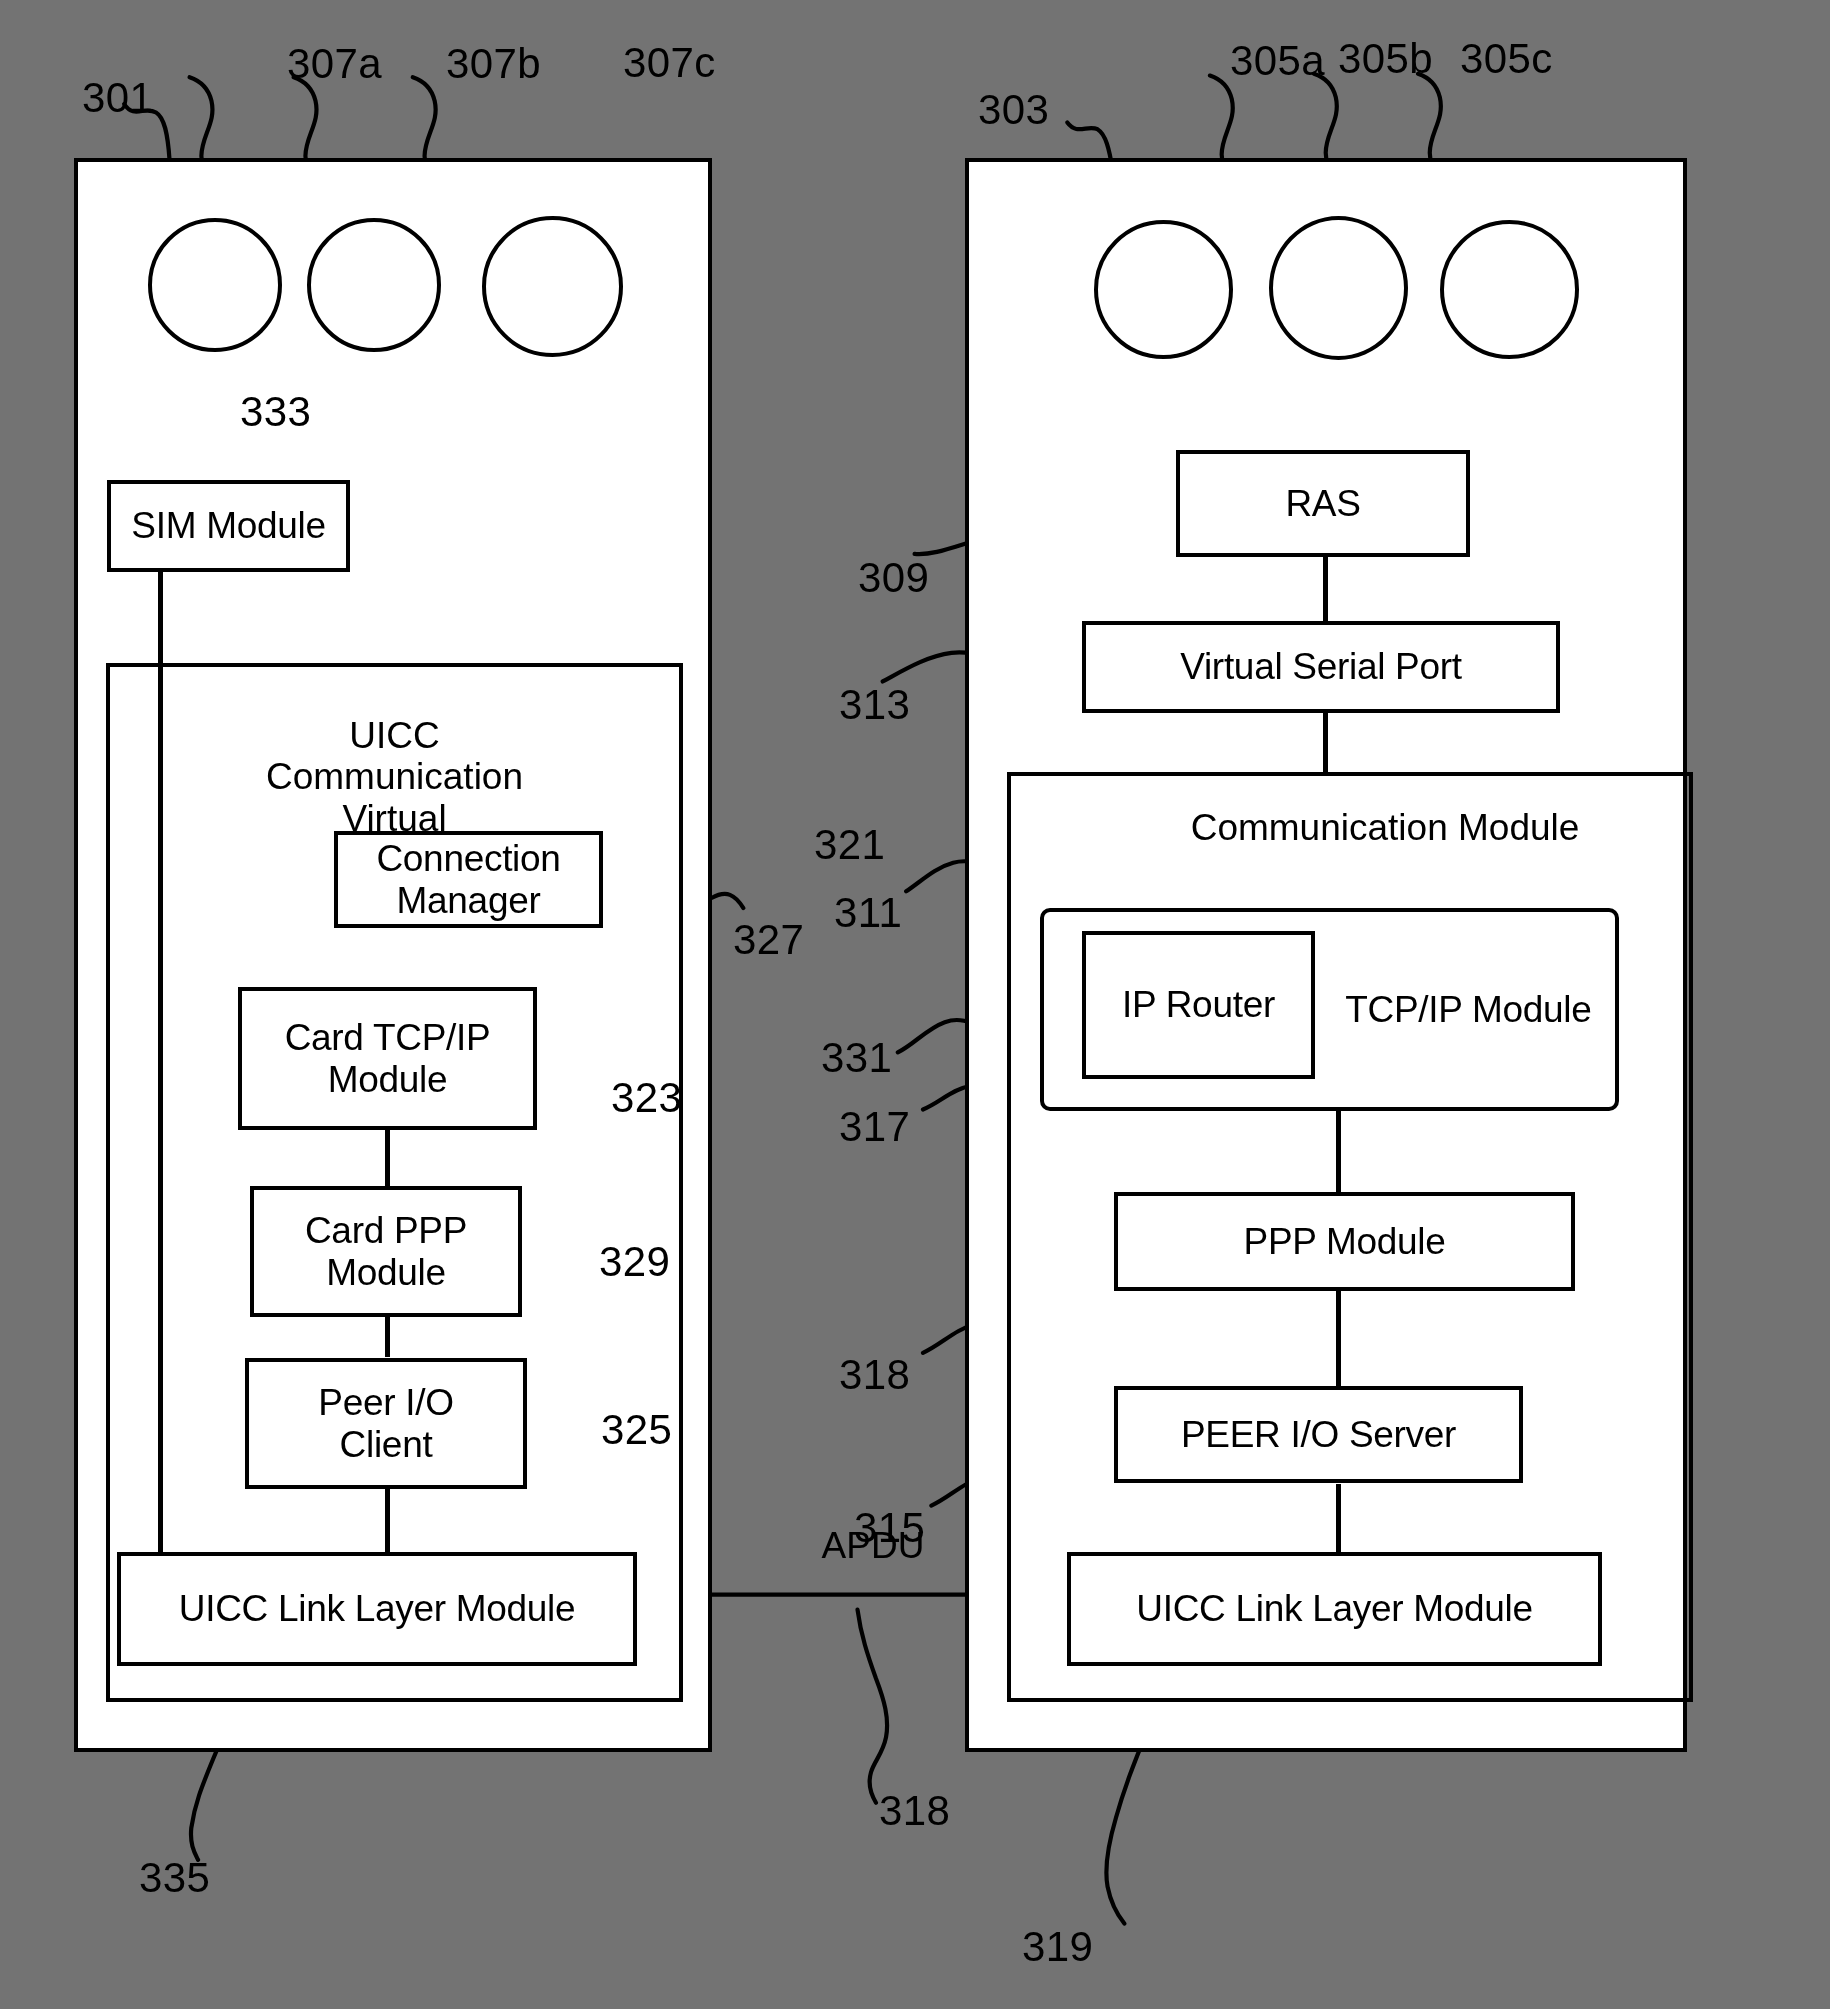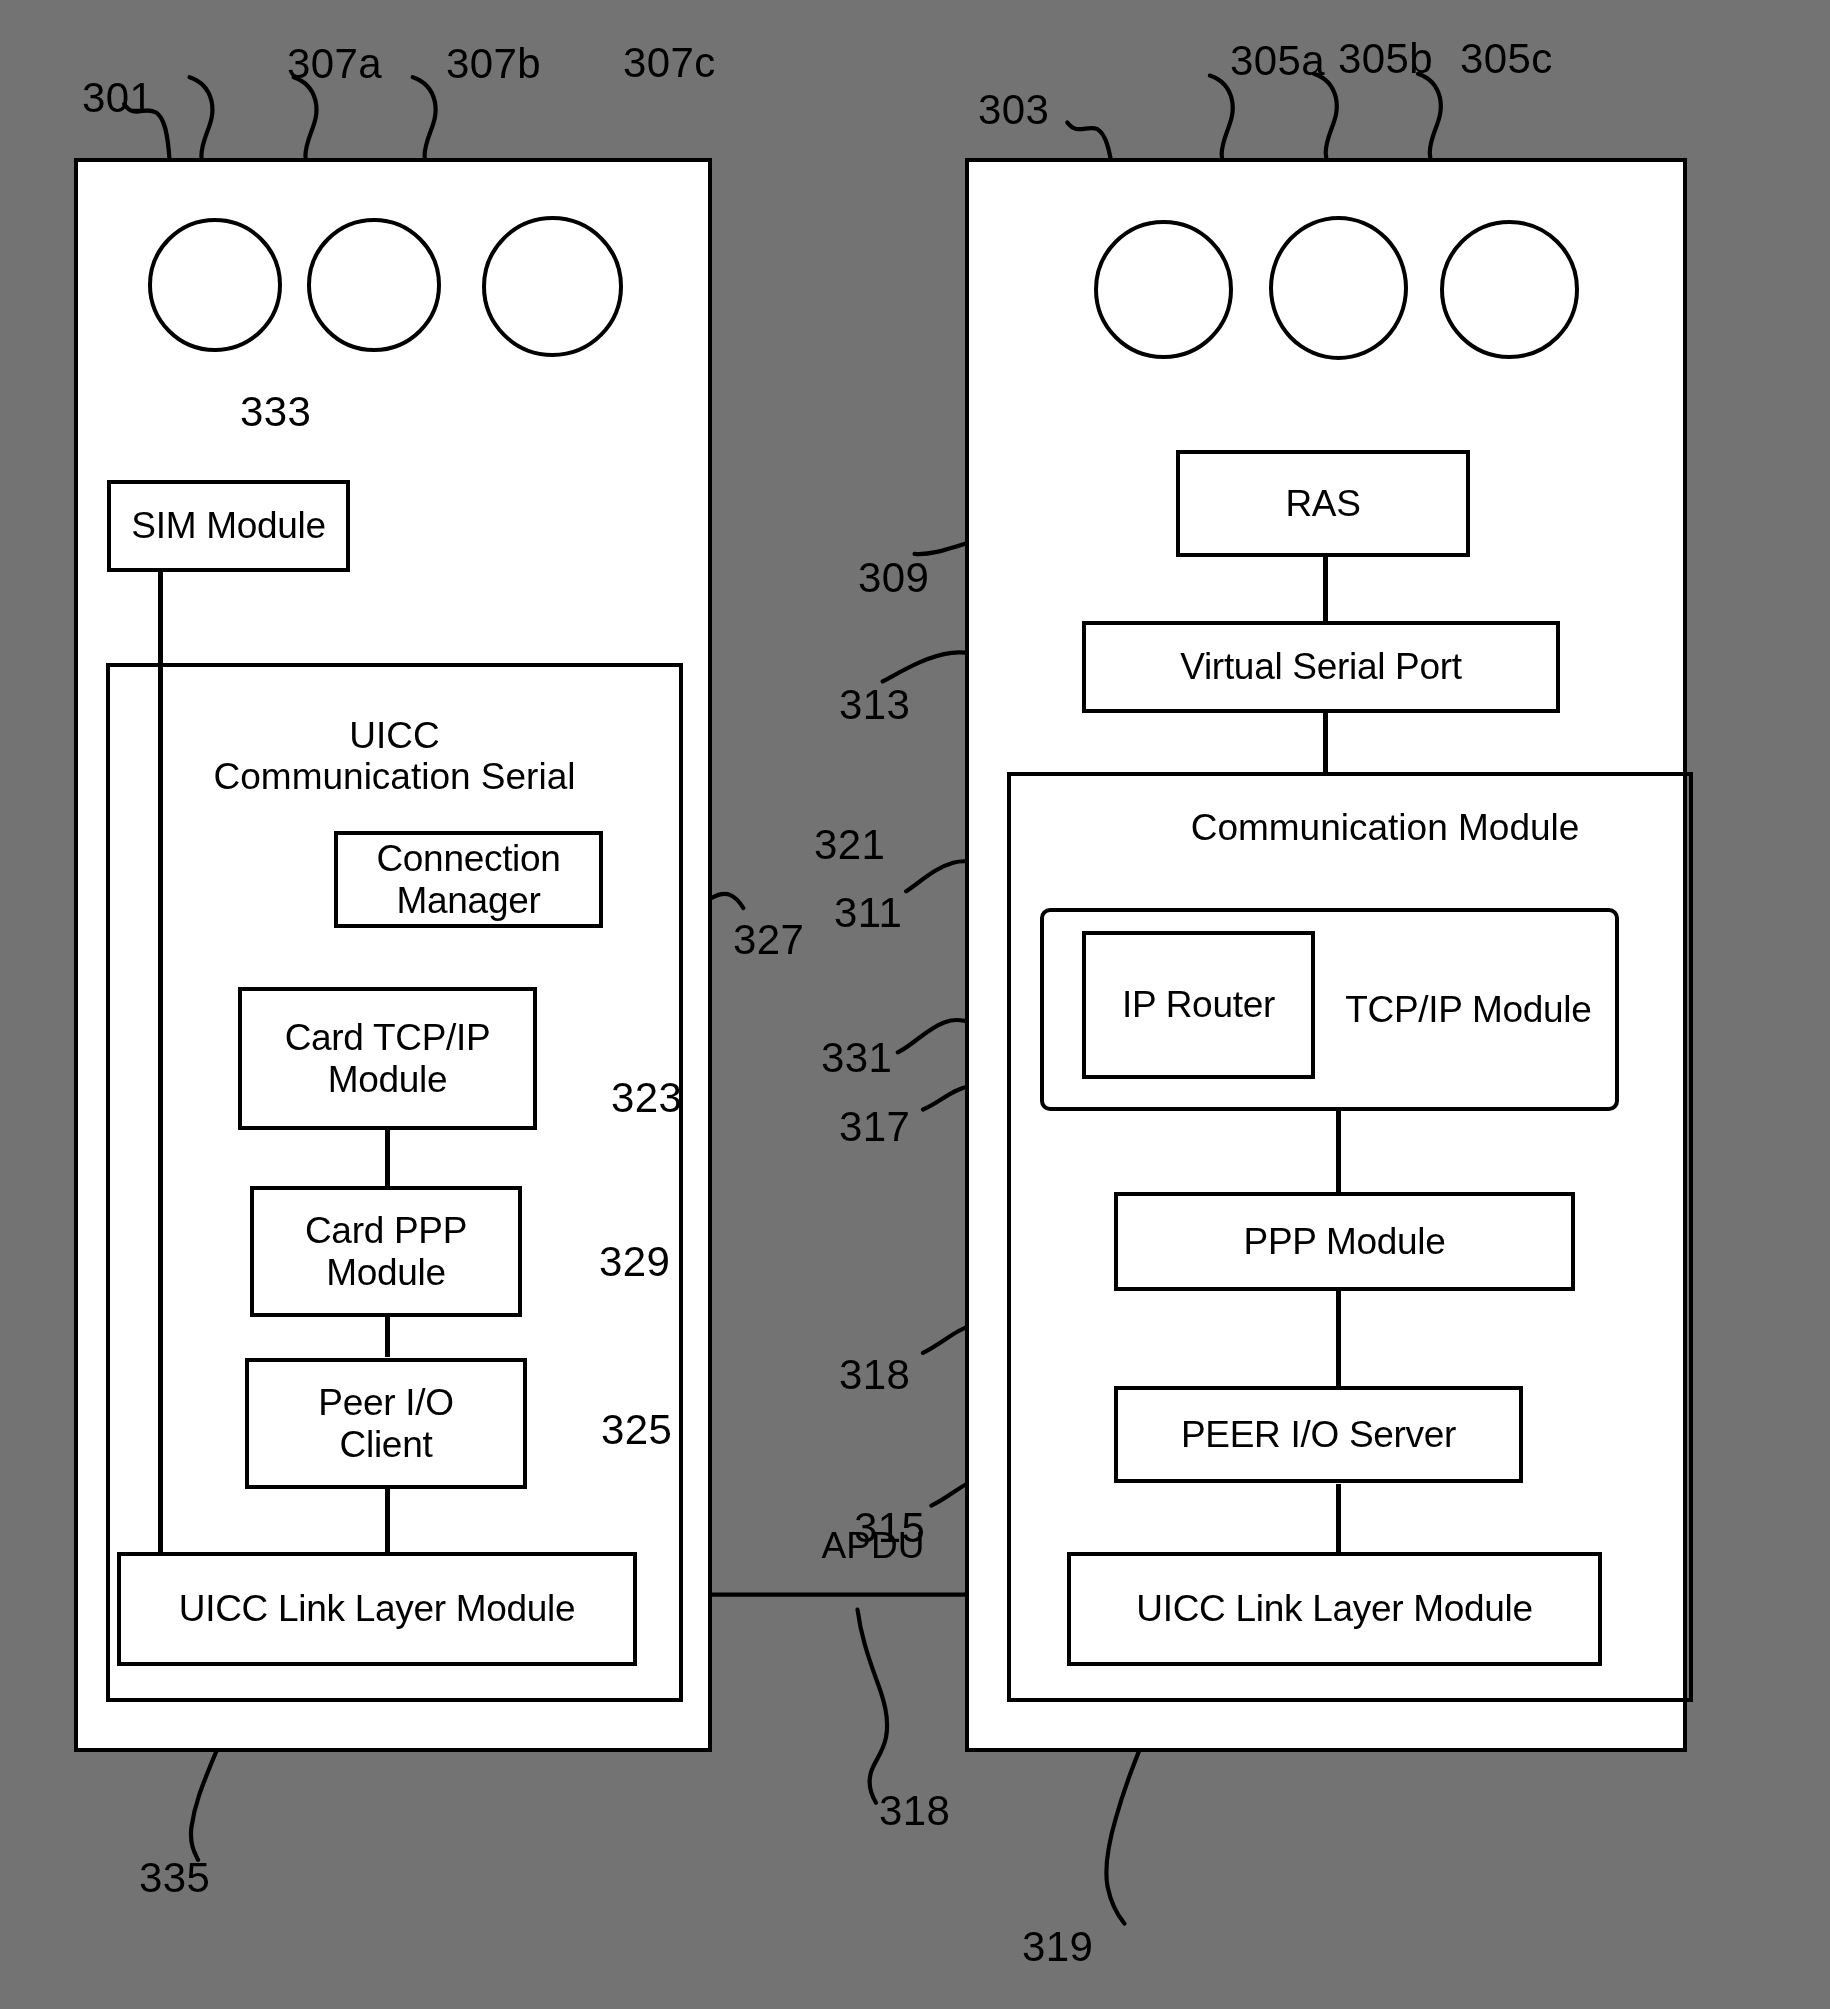--- a/index.html
+++ b/index.html
@@ -168,21 +168,21 @@
 
   <div class="abs node-box" style="left:107px; top:480px; width:243px; height:92px;">
     <span class="node-label">SIM Module</span>
   </div>
   <div class="abs ref-num" style="left:240px; top:388px;">333</div>
 
   <div class="abs vline" style="left:158px; top:572px; width:5px; height:980px;"></div>
 
   <div class="abs inner-panel" style="left:106px; top:663px; width:577px; height:1039px;"></div>
   <div class="abs free-label" style="left:210px; top:715px; width:369px;">UICC
-Communication Serial</div>
+Communication Virtual</div>
   <div class="abs ref-num" style="left:814px; top:821px;">321</div>
 
   <div class="abs node-box" style="left:334px; top:831px; width:269px; height:97px;">
     <span class="node-label">Connection
 Manager</span>
   </div>
   <div class="abs ref-num" style="left:733px; top:916px;">327</div>
 
   <div class="abs node-box" style="left:238px; top:987px; width:299px; height:143px;">
     <span class="node-label">Card TCP/IP

